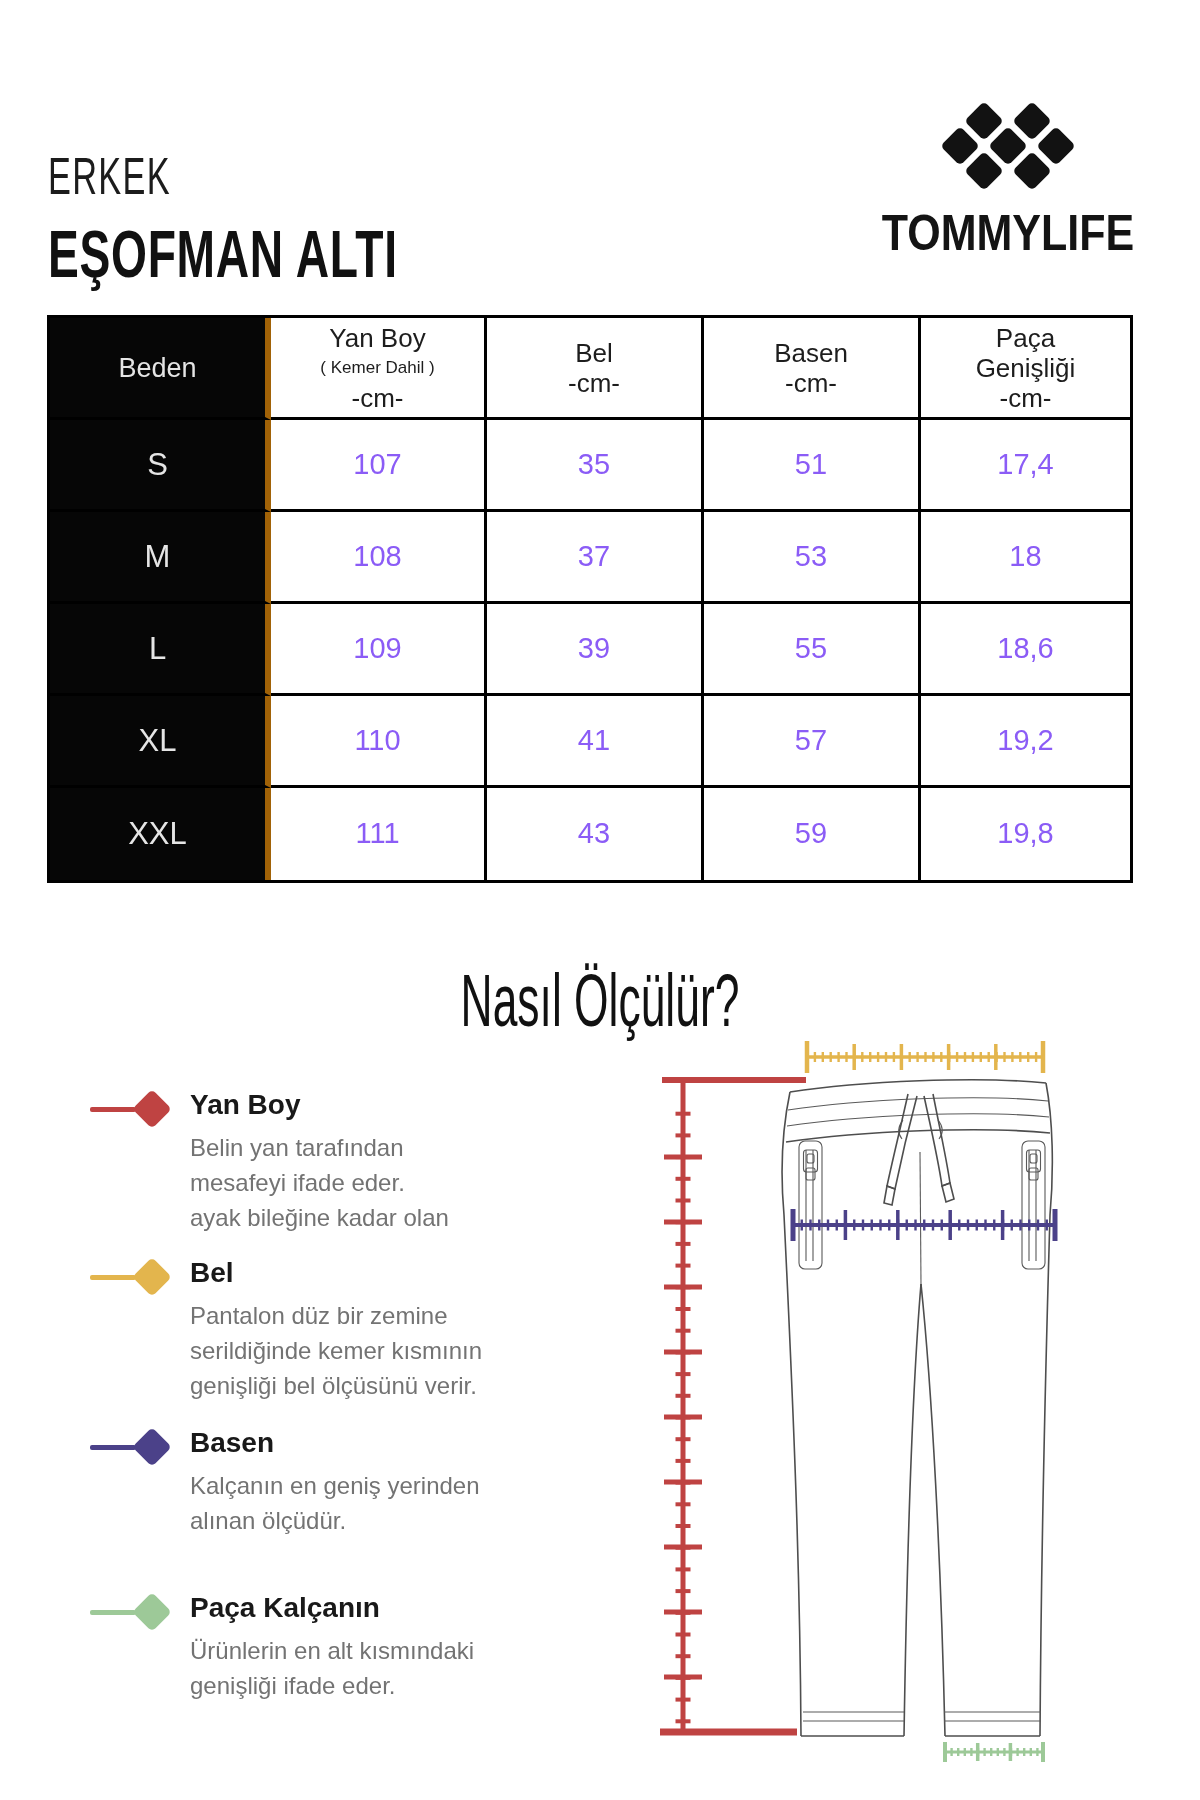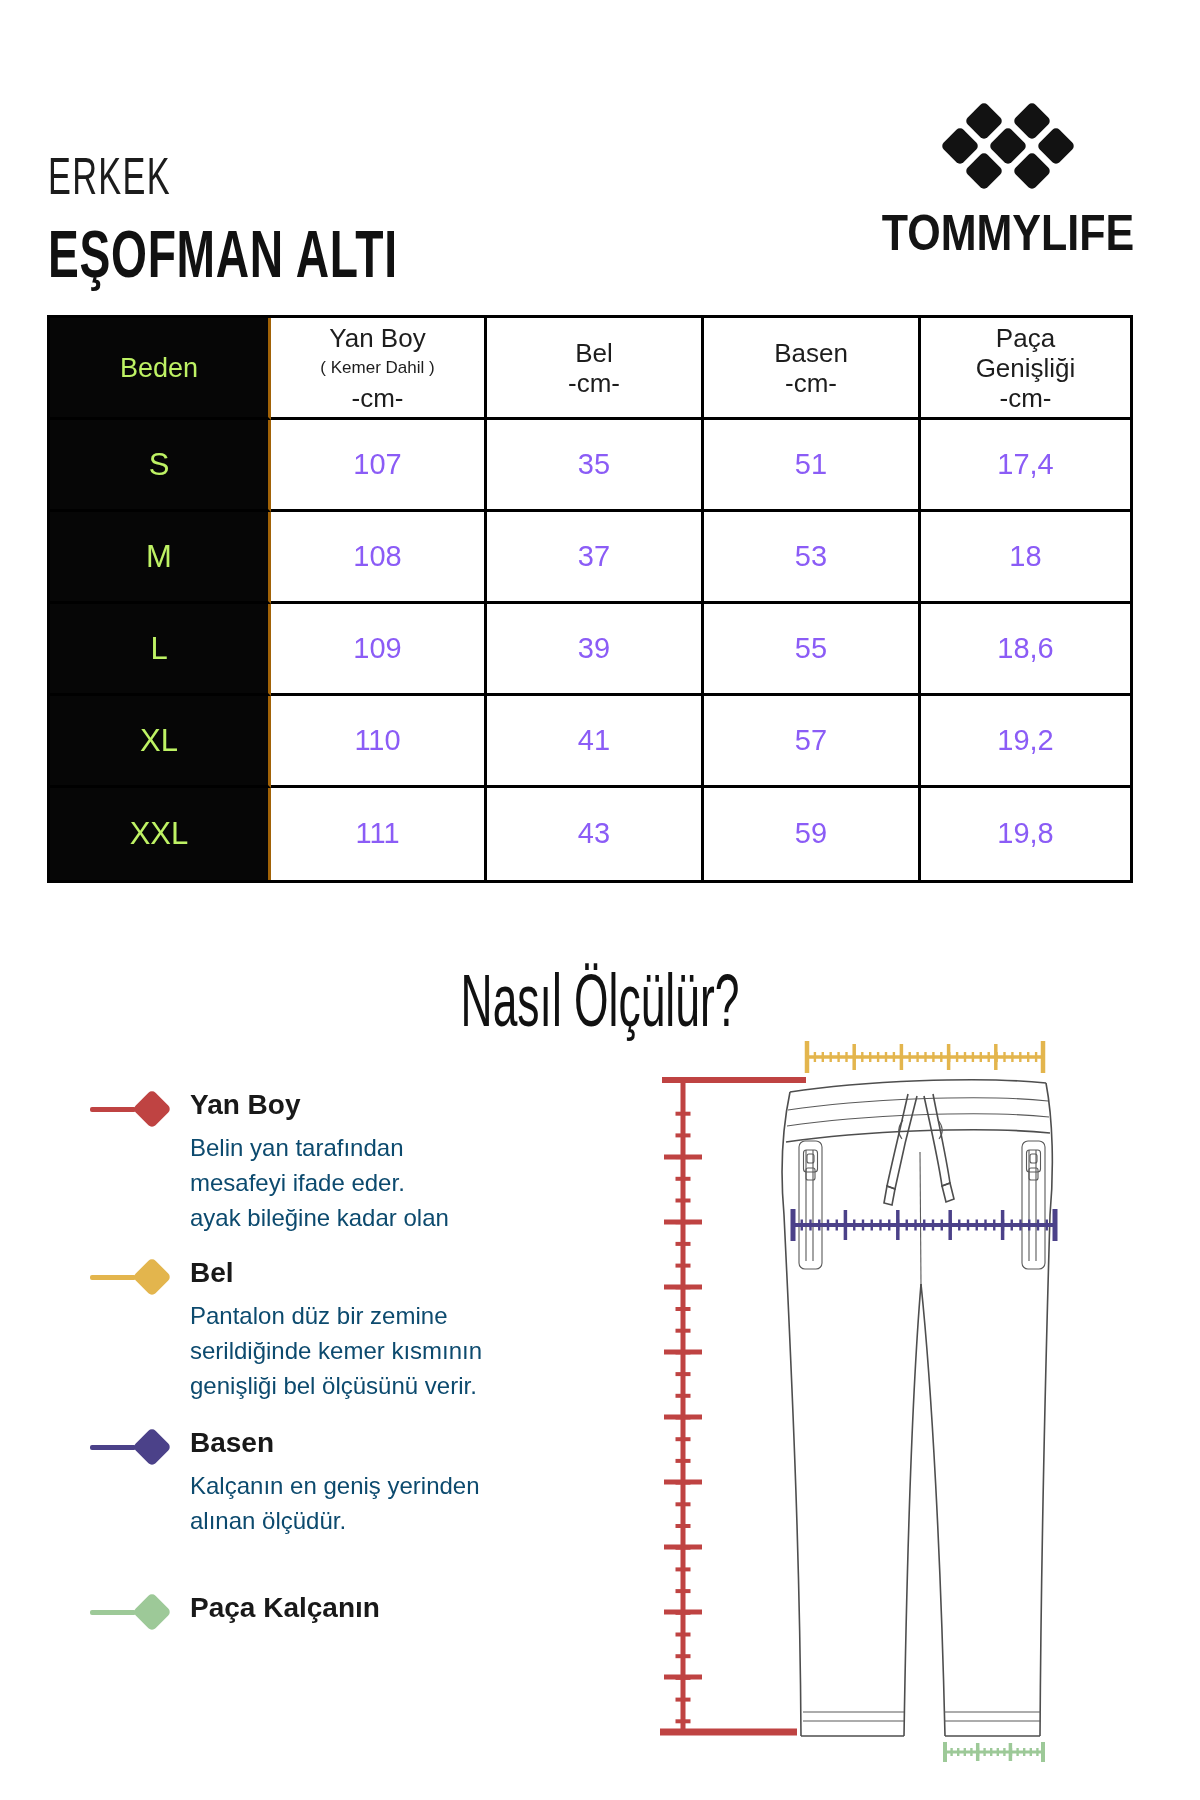--- a/index.html
+++ b/index.html
@@ -33,38 +33,38 @@
     grid-template-columns:221px 216px 217px 217px 209px;
     grid-template-rows:102px repeat(5, 92px);
   }
   .tcell {
     border-right:3px solid #000; border-bottom:3px solid #000;
     display:flex; flex-direction:column; align-items:center; justify-content:center;
     font-size:29px; color:#8b5cf6; text-align:center; line-height:1.15;
   }
   .tcell.last-col { border-right:none; }
   .tcell.last-row { border-bottom:none; }
-  .tcell.size-col { background:#060606; color:#bef264; border-right:3px solid #a16207; font-size:31px; }
+  .tcell.size-col { background:#060606; color:#e5e5e5; border-right:6px solid #a16207; font-size:31px; }
   .thead-cell { font-size:26px; color:#1d1d1d; line-height:30px; }
   .thead-cell.size-col { font-size:27px; }
   .col-yanboy div:nth-child(2) { font-size:17px; }
 
   
   .measure-title {
     left:300px; top:958px; width:600px; text-align:center;
     font-size:74px; font-weight:400; color:#111;
     transform:scaleX(0.60); transform-origin:center top; white-space:nowrap;
   }
   .legend-item { position:absolute; left:90px; width:440px; }
   .legend-marker { position:absolute; left:0; top:2px; width:100px; height:36px; }
   .legend-line { position:absolute; left:0; top:15px; width:46px; height:5px; border-radius:2px; }
   .legend-diamond { position:absolute; left:48px; top:3px; width:28px; height:28px; border-radius:5px; transform:rotate(45deg); }
   .legend-text { margin-left:100px; }
   .legend-title { font-size:28px; font-weight:700; color:#191919; line-height:30px; }
-  .legend-desc { margin-top:10px; font-size:24px; color:#0c4a6e; }
+  .legend-desc { margin-top:10px; font-size:24px; color:#737373; }
   .legend-desc div { line-height:35px; }
   .li-0 { top:1090px; } .li-1 { top:1258px; } .li-2 { top:1428px; } .li-3 { top:1593px; }
   .li-0 .legend-line, .li-0 .legend-diamond { background:var(--mc0); }
   .li-1 .legend-line, .li-1 .legend-diamond { background:var(--mc1); }
   .li-2 .legend-line, .li-2 .legend-diamond { background:var(--mc2); }
   .li-3 .legend-line, .li-3 .legend-diamond { background:var(--mc3); }
 
   
   .diagram { left:550px; top:1030px; }
   .ruler-yanboy { stroke:var(--mc0); }
@@ -194,20 +194,24 @@
   </div>
 </div>
 
 <div class="abs legend-item li-3">
   <div class="legend-marker">
     <div class="legend-line"></div>
       <div class="legend-diamond"></div>
   </div>
   <div class="legend-text">
     <div class="legend-title">Paça Kalçanın</div>
+    <div class="legend-desc">
+        <div>Ürünlerin en alt kısmındaki</div>
+        <div>genişliği ifade eder.</div>
+      </div>
   </div>
 </div>
 
 <svg class="abs diagram" width="560" height="750" viewBox="550 1030 560 750">
 
   <g class="pants">
 
     <path d="M790,1092 C860,1081 980,1076 1046,1083"></path>
     <path class="pants-thin" d="M788,1110 C860,1099 982,1094 1048,1101"></path>
     <path class="pants-thin" d="M787,1126 C860,1115 982,1110 1049,1117"></path>

